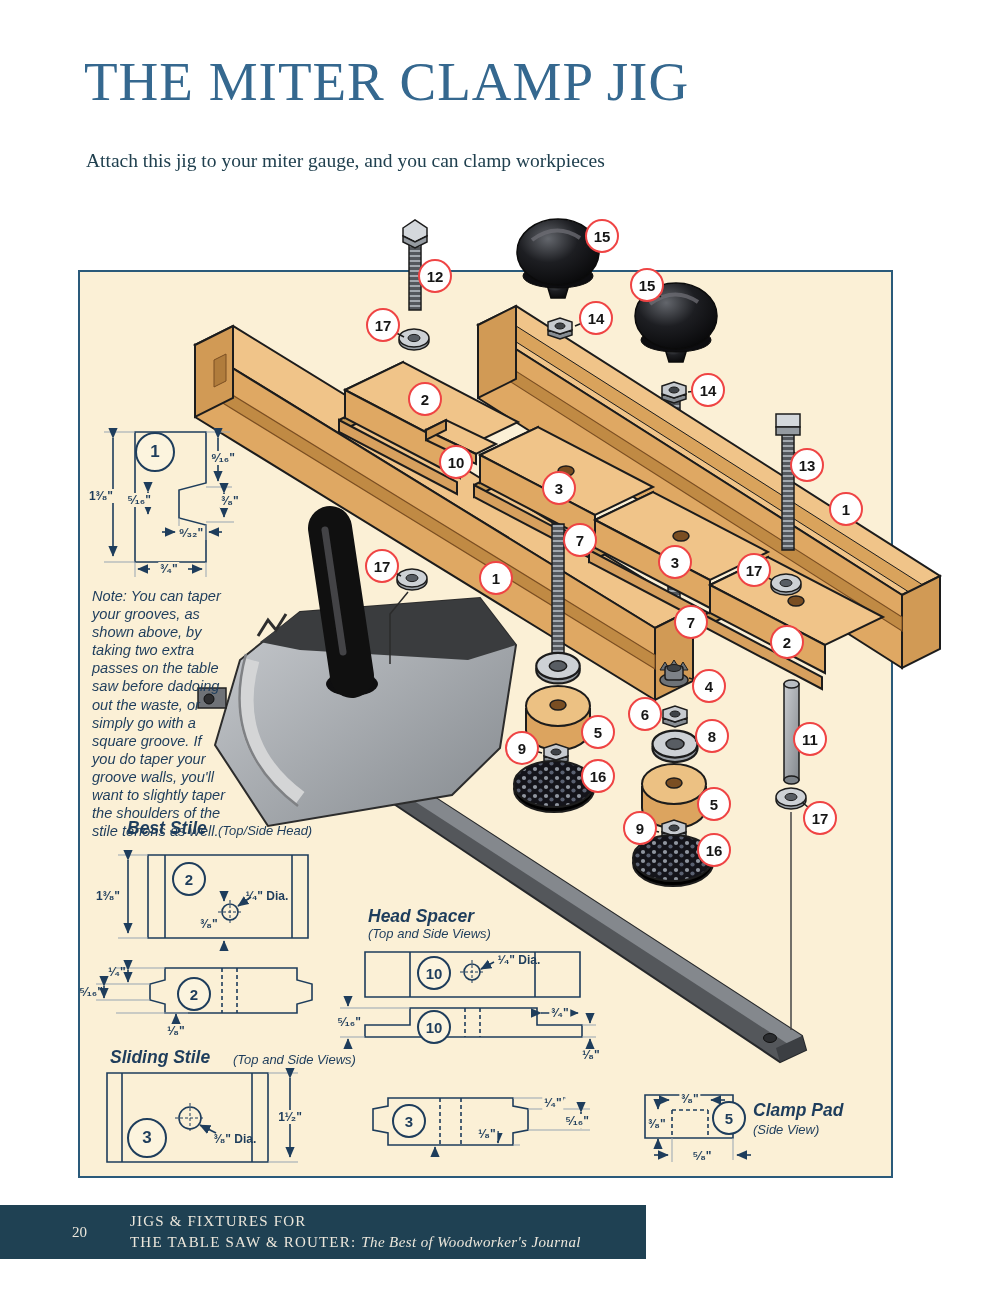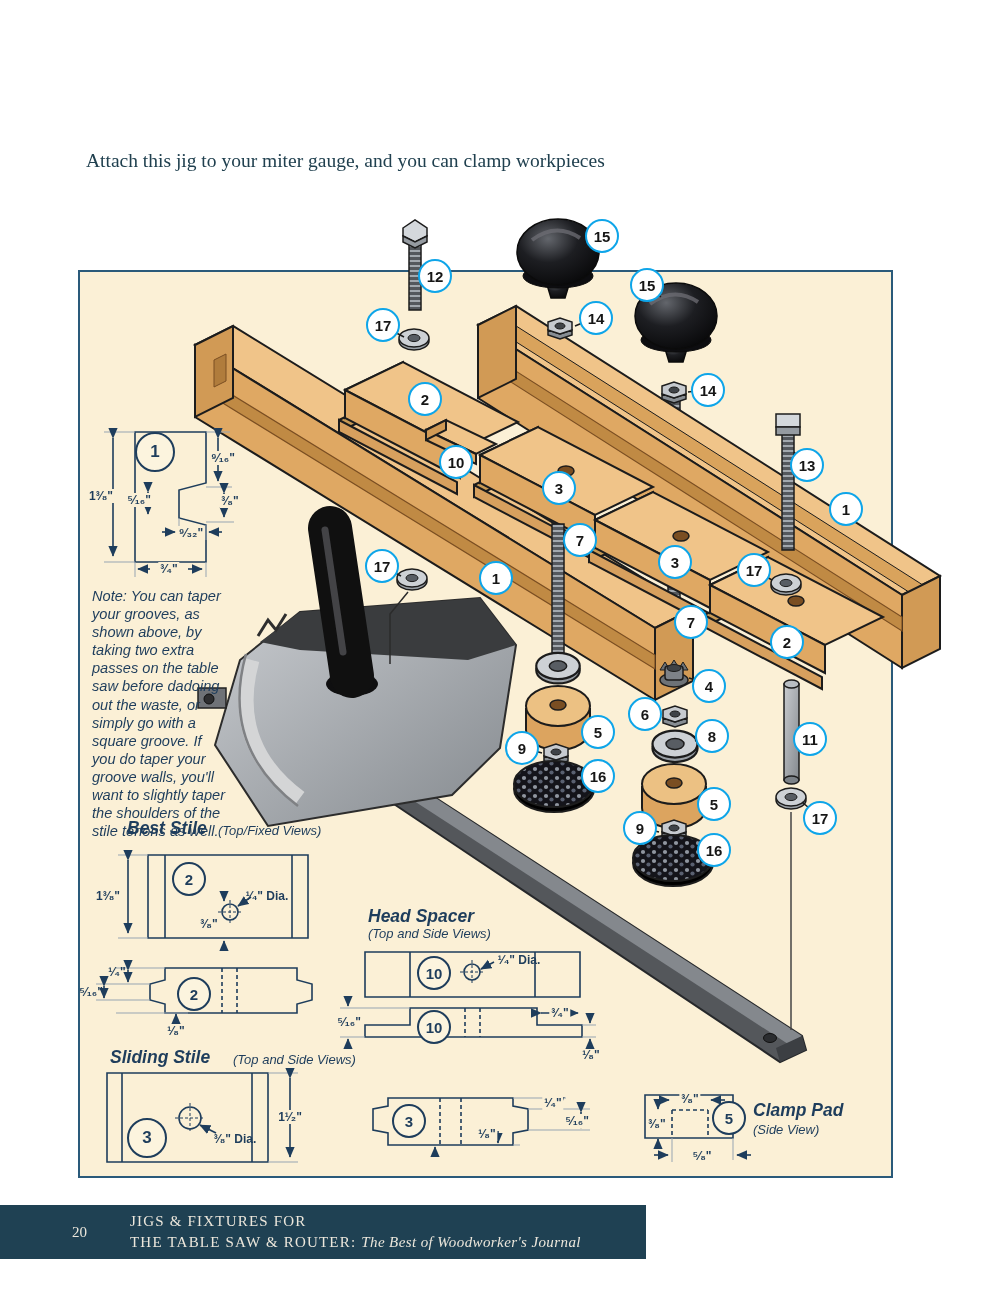--- a/index.html
+++ b/index.html
@@ -12,21 +12,21 @@
          line-height:1.5;color:#20404f;}
   .byline{right:104px;top:200px;font-family:"Liberation Serif",serif;font-style:italic;
           font-size:24px;color:#20404f;}
   .tab{left:78px;top:242px;height:29px;line-height:29px;background:#f9bf81;
        padding:0 30px 0 14px;font-weight:bold;font-size:15.5px;color:#141414;z-index:2;
        clip-path:polygon(0 8px,8px 0,calc(100% - 20px) 0,100% 100%,0 100%);}
   .panel{left:78px;top:270px;width:815px;height:908px;background:#fbf0d6;
          border:2px solid #2a5a7a;box-sizing:border-box;z-index:1;}
   svg.art{left:0;top:0;width:1000px;height:1294px;z-index:3;pointer-events:none;}
   .co{position:absolute;width:30px;height:30px;margin:-16px 0 0 -16px;border-radius:50%;
-      background:#ffffff;border:2px solid #0ea5e9;color:#161616;display:flex;
+      background:#ffffff;border:2px solid #ef4444;color:#161616;display:flex;
       align-items:center;justify-content:center;font-weight:bold;font-size:15px;z-index:5;}
   .co.nv{border-color:#1e3d5c;color:#1e3d5c;background:#fcf4de;}
   .co.big{width:36px;height:36px;margin:-20px 0 0 -20px;font-size:17px;}
   .dim{position:absolute;transform:translate(-50%,-50%);font-size:12px;font-weight:bold;
        color:#1e3d5c;white-space:nowrap;z-index:4;}
   .dim.bg{background:#fbf0d6;padding:0 2px;}
   .dtitle{position:absolute;font-style:italic;font-weight:bold;font-size:17.5px;
           color:#1e3d5c;white-space:nowrap;z-index:4;}
   .dsub{position:absolute;font-style:italic;font-size:13px;color:#1e3d5c;
         white-space:nowrap;z-index:4;}
@@ -39,20 +39,21 @@
               font-size:15px;letter-spacing:1.2px;color:#ece7dc;}
   .footer .l2{position:absolute;left:130px;top:29px;font-family:"Liberation Serif",serif;
               font-size:15px;letter-spacing:1.2px;color:#ece7dc;}
   .footer .l2 i{letter-spacing:0.4px;font-style:italic;}
 </style>
 </head>
 <body>
 
 <div class="page">
 
+  <div class="abs title">THE MITER CLAMP JIG</div>
   <div class="abs intro">
     <div>Attach this jig to your miter gauge, and you can clamp workpieces</div>
   </div>
 
   <div class="abs panel"></div>
 
   <svg class="art abs" viewBox="0 0 1000 1294">
     <defs>
       <pattern id="thr" width="12" height="5" patternUnits="userSpaceOnUse">
         <rect width="12" height="5" fill="#54585d"></rect>
@@ -361,21 +362,21 @@
   <div class="note">Note: You can taper your grooves, as shown above, by taking two extra passes on the table saw before dadoing out the waste, or simply go with a square groove. If you do taper your groove walls, you'll want to slightly taper the shoulders of the stile tenons as well.</div>
 
   <div class="dim bg" style="left:101px;top:496px;">1³⁄₈"</div>
   <div class="dim bg" style="left:223px;top:458px;">⁹⁄₁₆"</div>
   <div class="dim bg" style="left:139px;top:500px;">⁵⁄₁₆"</div>
   <div class="dim bg" style="left:230px;top:501px;">³⁄₈"</div>
   <div class="dim bg" style="left:191px;top:533px;">⁹⁄₃₂"</div>
   <div class="dim bg" style="left:169px;top:569px;">³⁄₄"</div>
 
   <div class="dtitle" style="left:127px;top:818px;">Best Stile</div>
-  <div class="dsub" style="left:218px;top:823px;">(Top/Fixed Views)</div>
+  <div class="dsub" style="left:218px;top:823px;">(Top/Side Head)</div>
   <div class="dim" style="left:108px;top:896px;">1³⁄₈"</div>
   <div class="dim" style="left:267px;top:896px;">¹⁄₄" Dia.</div>
   <div class="dim" style="left:209px;top:924px;">³⁄₈"</div>
   <div class="dim" style="left:117px;top:972px;">¹⁄₄"</div>
   <div class="dim" style="left:91px;top:992px;">⁵⁄₁₆"</div>
   <div class="dim" style="left:176px;top:1031px;">¹⁄₈"</div>
 
   <div class="dtitle" style="left:110px;top:1047px;">Sliding Stile</div>
   <div class="dsub" style="left:233px;top:1052px;">(Top and Side Views)</div>
   <div class="dim" style="left:235px;top:1139px;">³⁄₈" Dia.</div>

